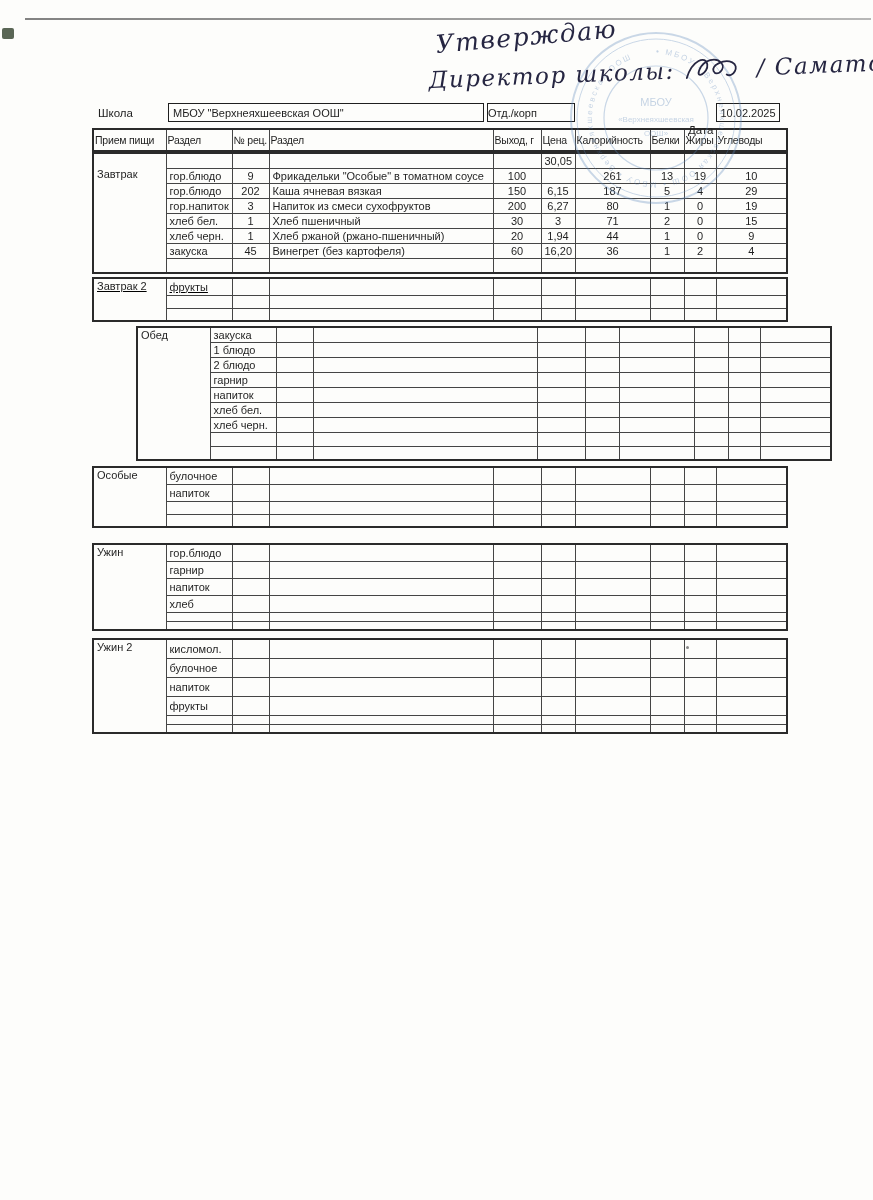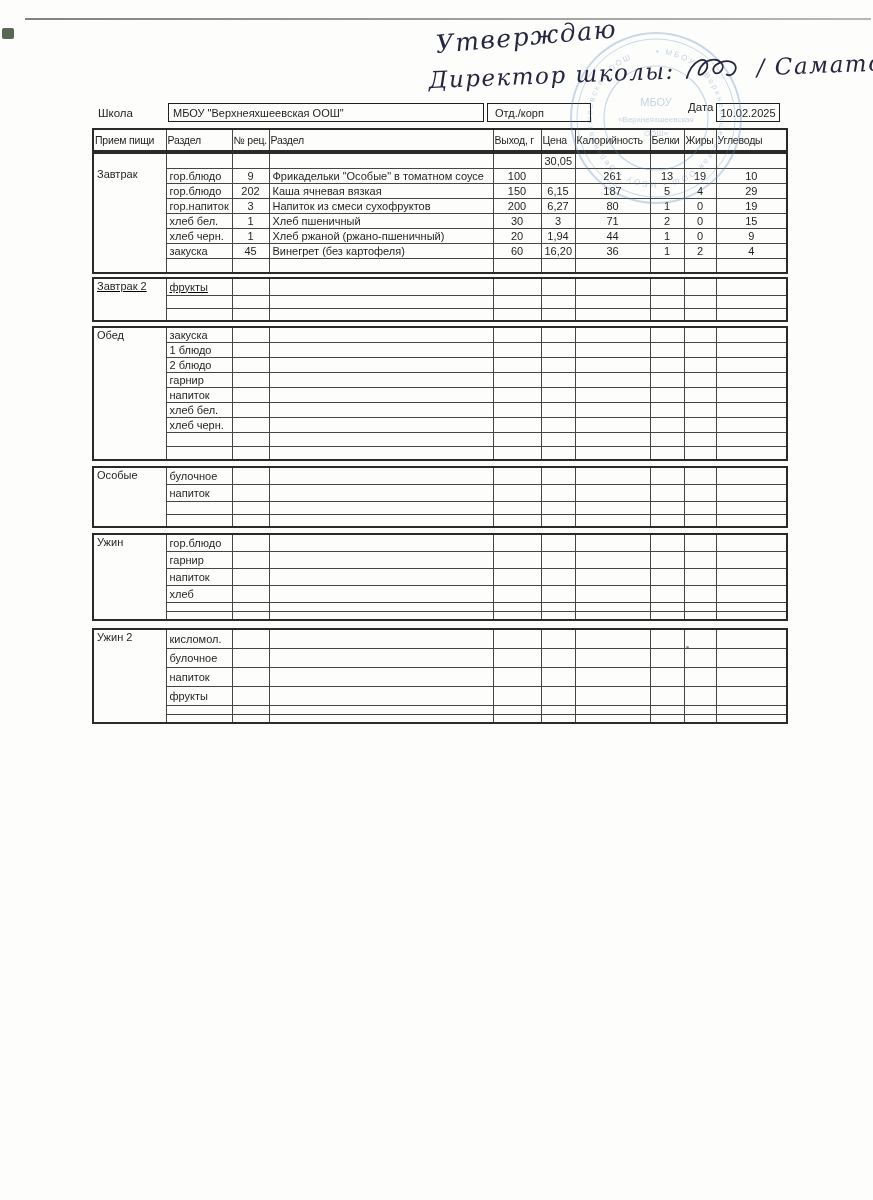--- a/index.html
+++ b/index.html
@@ -24,21 +24,21 @@
   
   #stamp{left:562px;top:24px;width:188px;height:188px;opacity:.32;z-index:6;pointer-events:none;}
   #stamp text{fill:#4f7cb4;font-family:"Liberation Sans",sans-serif;}
   #stamp circle{fill:none;stroke:#5d88bd;}
 
   
   .label{font-size:11.5px;color:#222;z-index:2;}
   .fbox{border:1.5px solid #1f1f1f;height:19px;line-height:19px;font-size:11px;color:#1d1d1d;
     box-sizing:border-box;background:transparent;z-index:2;}
   #school-box{left:168px;top:103px;width:316px;padding-left:4px;}
-  #dept-box{left:487px;top:103px;width:104px;padding-left:7px;}
+  #dept-box{left:487px;top:103px;width:88px;padding-left:0;}
   #date-box{left:716px;top:103px;width:64px;text-align:center;}
 
   
   #menu-table{left:92px;top:128px;z-index:1;}
   .grid{border-collapse:collapse;table-layout:fixed;width:694px;background:transparent;}
   .grid td,.grid th{border:1px solid #454545;font-size:11px;color:#1f1f1f;
     padding:0 3px;overflow:hidden;white-space:nowrap;font-family:"Liberation Sans",sans-serif;}
   .grid th{font-size:10.5px;text-align:left;font-weight:normal;padding:0 1px;letter-spacing:-.2px;}
   table.head,table.sec{border:2px solid #2a2a2a;}
   .meal{vertical-align:top;text-align:left;}
@@ -69,21 +69,21 @@
 <div class="abs hand" id="hw1">Утверждаю</div>
 <div class="abs hand" id="hw2">
   <span>Директор школы:</span><svg id="sig-svg" width="74" height="36" viewBox="0 0 74 36">
     <path d="M6,26 C12,8 26,4 27,13 C28,22 14,28 19,18 C24,8 36,6 41,12 C46,18 36,27 33,20 C31,14 44,8 52,12 C60,16 52,28 46,24" fill="none" stroke="#262642" stroke-width="1.8" stroke-linecap="round"></path>
   </svg><span>/ Саматов А.Н)</span>
 </div>
 
 <div class="abs label" style="left:98px;top:107px">Школа</div>
 <div class="abs fbox" id="school-box">МБОУ "Верхнеяхшеевская ООШ"</div>
 <div class="abs fbox" id="dept-box">Отд./корп</div>
-<div class="abs label" style="left:688px;top:101px">Дата</div>
+<div class="abs label" style="left:688px;top:124px">Дата</div>
 <div class="abs fbox" id="date-box">10.02.2025</div>
 
 <div class="abs" id="menu-table">
     <table class="grid head">
       <colgroup>
         <col style="width: 73px;">
         <col style="width: 66px;">
         <col style="width: 37px;">
         <col style="width: 224px;">
         <col style="width: 48px;">
@@ -256,21 +256,21 @@
           <td class="lt"></td>
           <td class="ct"></td>
           <td class="ct"></td>
           <td class="ct"></td>
           <td class="ct"></td>
           <td class="ct"></td>
           <td class="ct"></td>
         </tr>
       </tbody>
     </table>
-    <table class="grid sec" style="margin-top: 4px;">
+    <table class="grid sec" style="margin-top: 4px; margin-left: 44px;">
       <colgroup>
         <col style="width: 73px;">
         <col style="width: 66px;">
         <col style="width: 37px;">
         <col style="width: 224px;">
         <col style="width: 48px;">
         <col style="width: 34px;">
         <col style="width: 75px;">
         <col style="width: 34px;">
         <col style="width: 32px;">
@@ -433,21 +433,21 @@
           <td class="lt"></td>
           <td class="ct"></td>
           <td class="ct"></td>
           <td class="ct"></td>
           <td class="ct"></td>
           <td class="ct"></td>
           <td class="ct"></td>
         </tr>
       </tbody>
     </table>
-    <table class="grid sec" style="margin-top: 5px; border-radius: 20px;">
+    <table class="grid sec" style="margin-top: 15px; border-radius: 20px;">
       <colgroup>
         <col style="width: 73px;">
         <col style="width: 66px;">
         <col style="width: 37px;">
         <col style="width: 224px;">
         <col style="width: 48px;">
         <col style="width: 34px;">
         <col style="width: 75px;">
         <col style="width: 34px;">
         <col style="width: 32px;">

